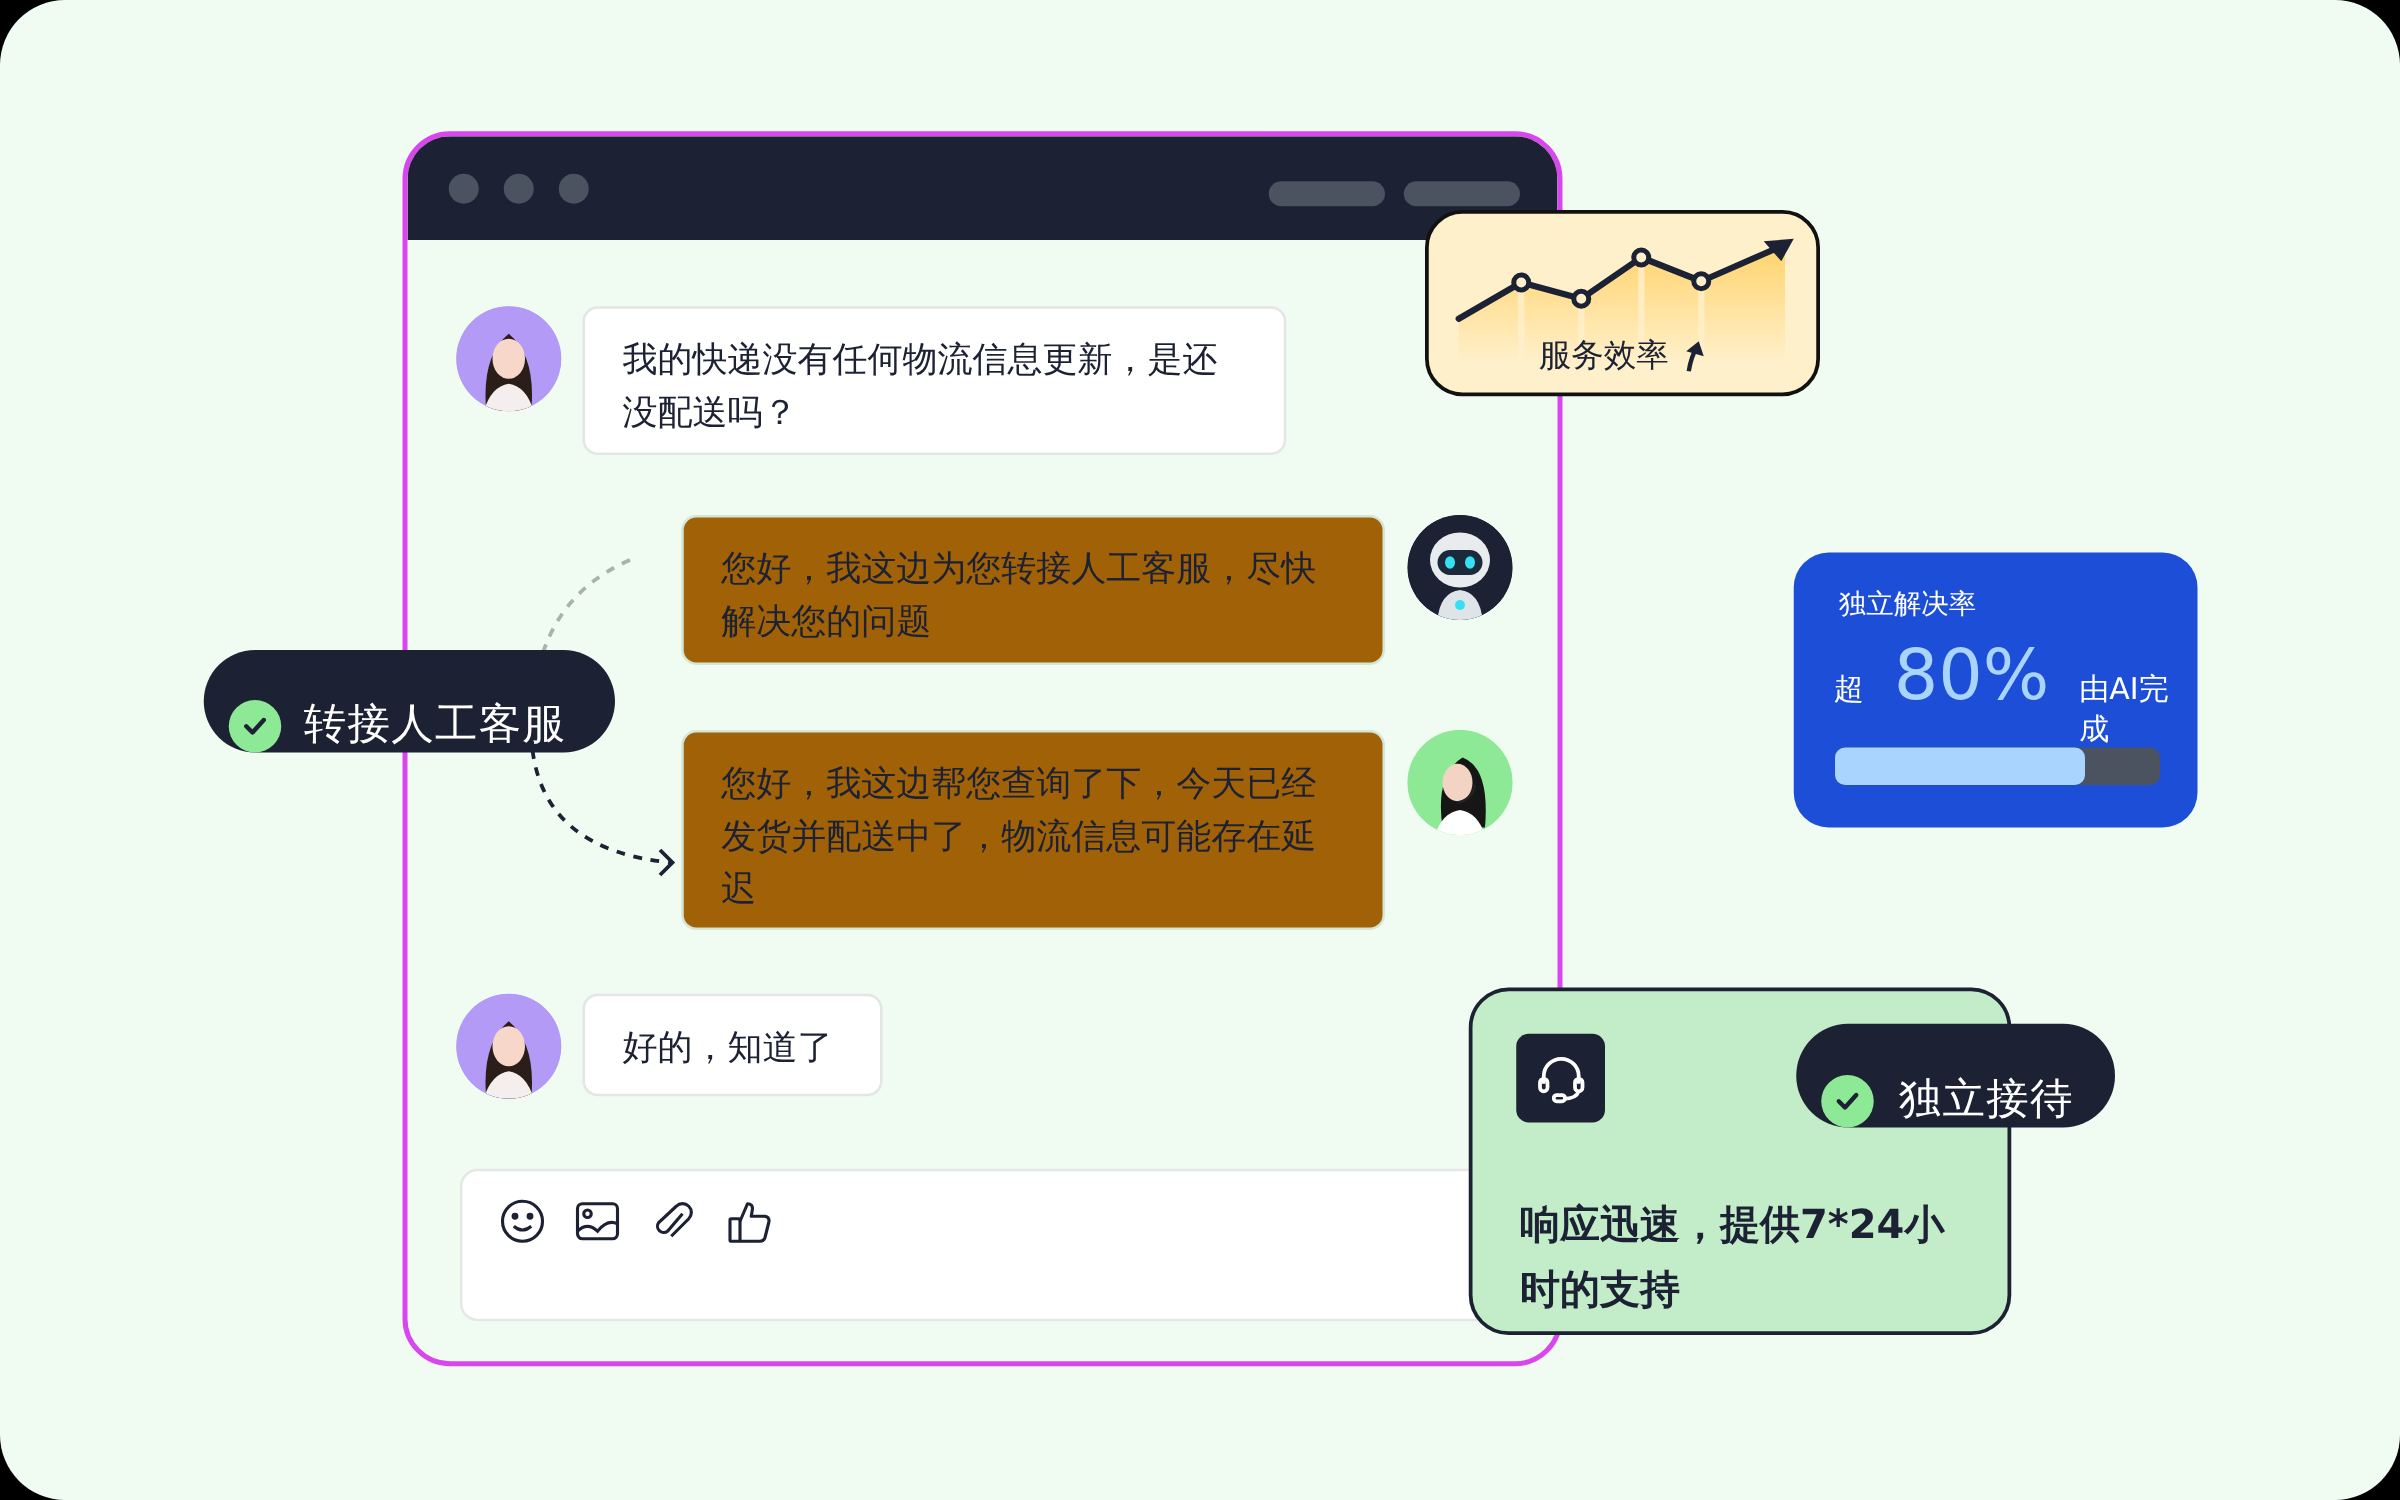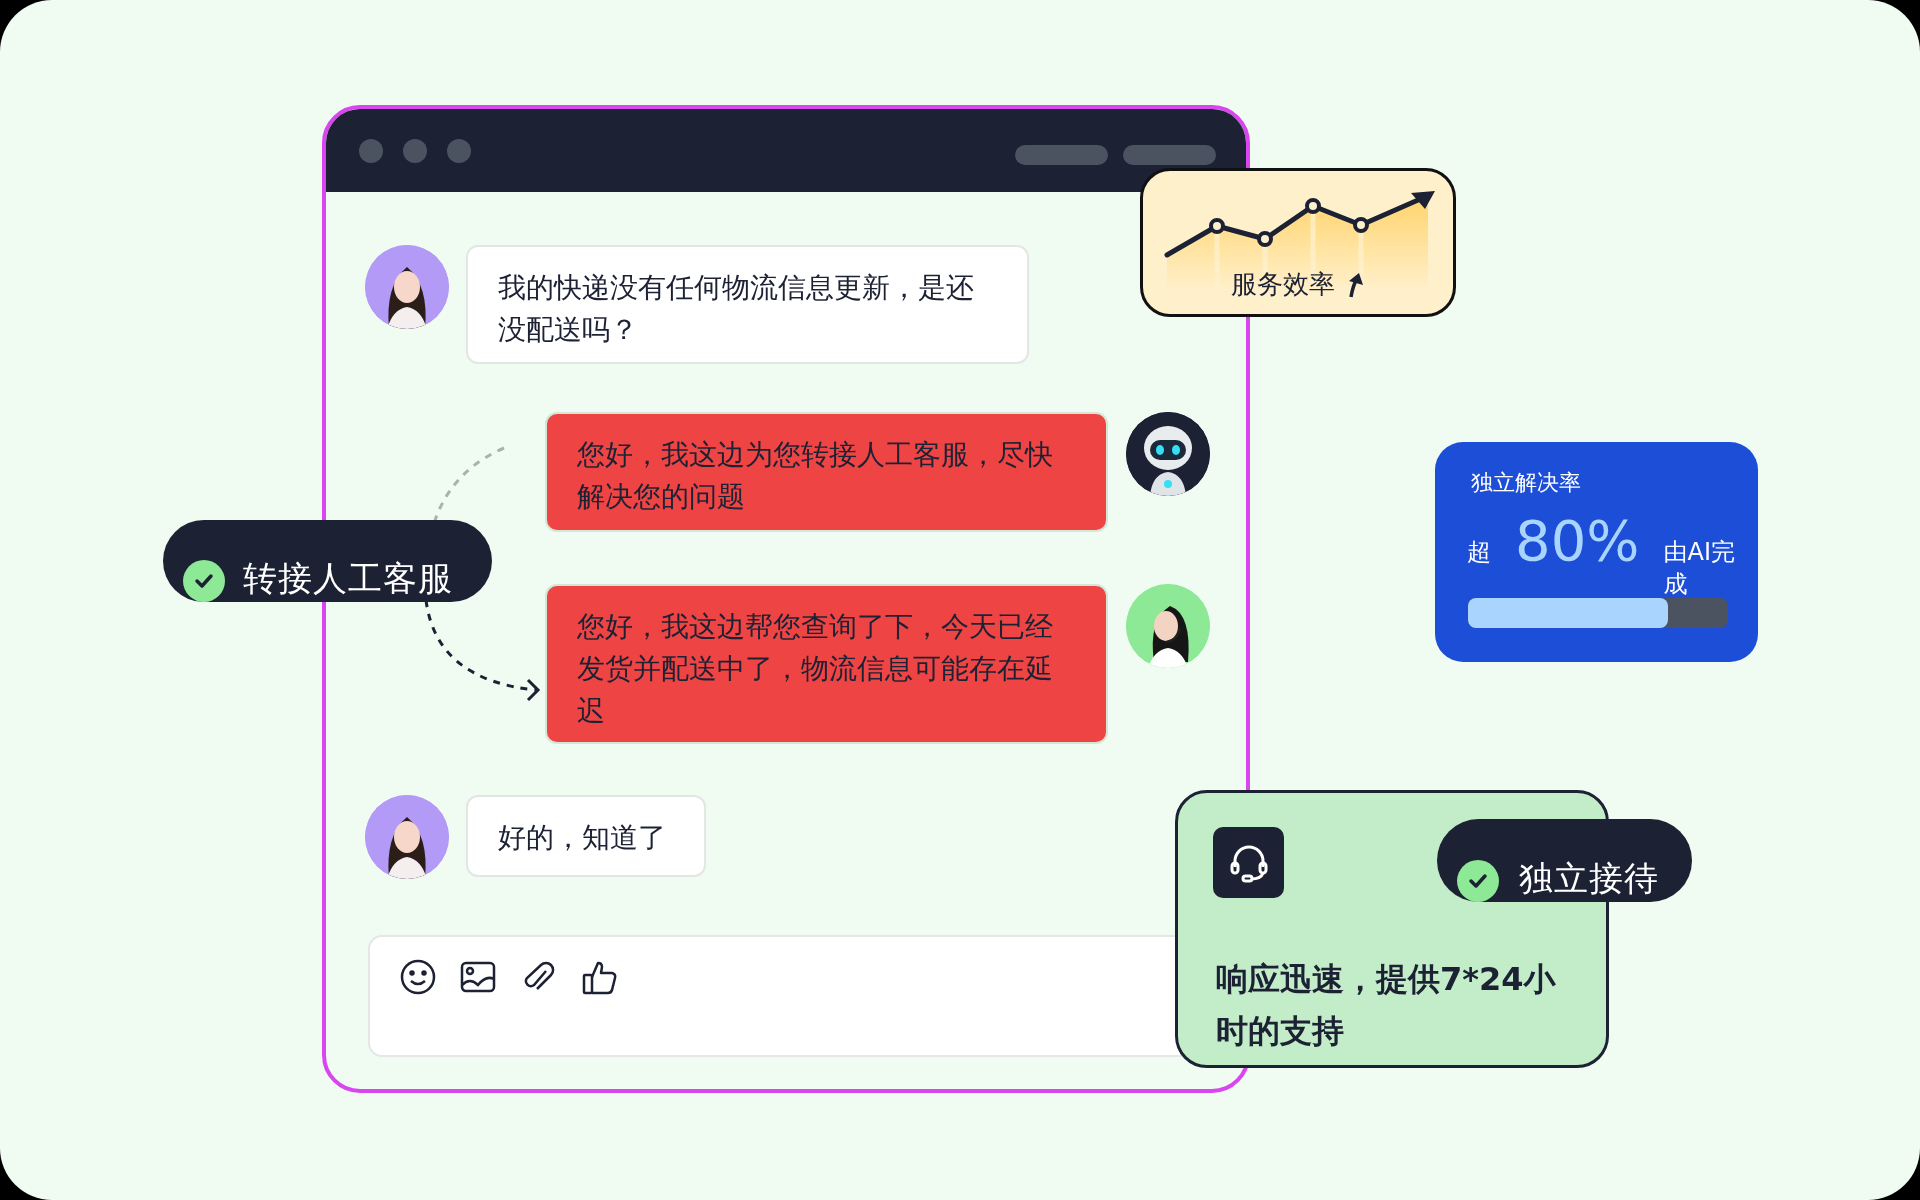--- a/index.html
+++ b/index.html
@@ -10,21 +10,21 @@
 
   
   .window { left:322px; top:105px; width:928px; height:988px; border:4px solid #d946ef; border-radius:38px; background:#f0fbf2; overflow:hidden;padding-left:24px; }
   .win-header { left:0; top:0; width:100%; height:83px; background:#1c2133; }
   .dot { width:24px; height:24px; border-radius:50%; background:#4b5260; top:30px; }
   .hbar { height:20px; border-radius:10px; background:#4b5260; top:36px; }
 
   .avatar { width:84px; height:84px; border-radius:50%; overflow:hidden; }
   .bubble { border-radius:12px; font-size:28px; line-height:42px; padding:20px 30px; color:#1c2133; }
   .bubble.white { background:#fff; border:2px solid #e2e6e4; }
-  .bubble.green { background:#ef4444; border:2px solid #d4e6d6; }
+  .bubble.green { background:#a16207; border:2px solid #d4e6d6; }
 
   .inputbox { left:42px; top:826px; width:860px; height:122px; background:#fff; border:2px solid #e4e7e5; border-radius:14px; }
   .tool { width:40px; height:40px; top:20px; }
 
   
   .chart-card { left:1140px; top:168px; width:316px; height:149px; background:#fff0cc; border:3px solid #111; border-radius:30px; overflow:hidden; }
   .stats-card { left:1435px; top:442px; width:323px; height:220px; background:#1d4ed8; border-radius:28px; color:#fff; }
   .green-card { left:1175px; top:790px; width:434px; height:278px; background:#c3edc9; border:3px solid #1c2133; border-radius:32px; }
   .pill { background:#1c2133; color:#fff; border-radius:42px; display:flex; align-items:flex-end; }
   .check { width:42px; height:42px; border-radius:50%; background:#8ee996; display:flex; align-items:center; justify-content:center; flex-shrink:0; }

